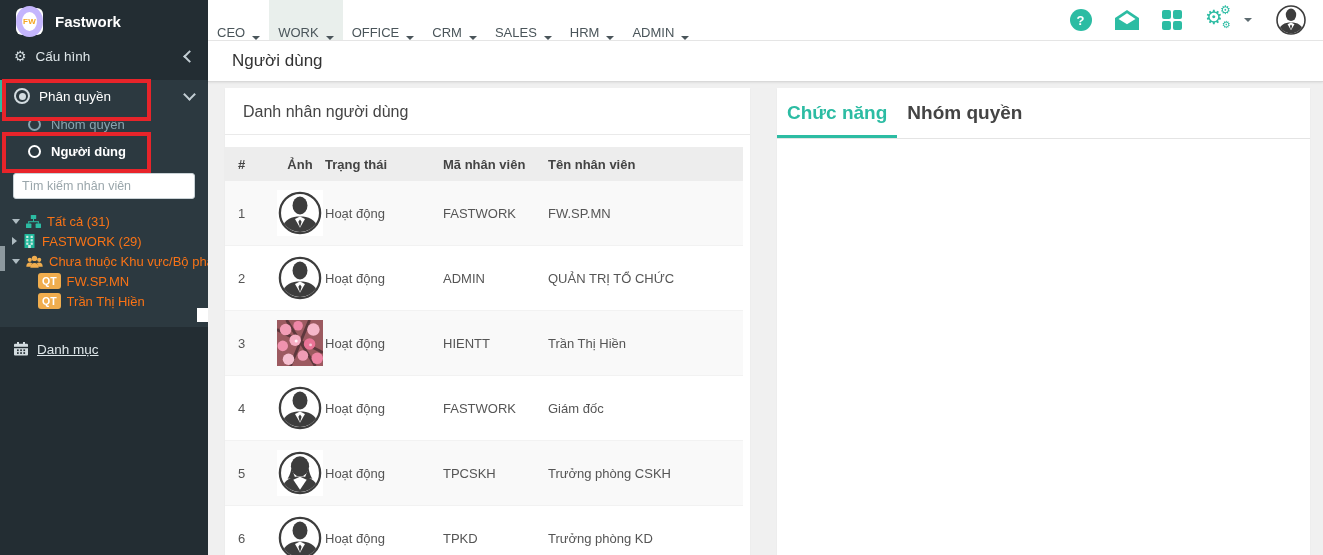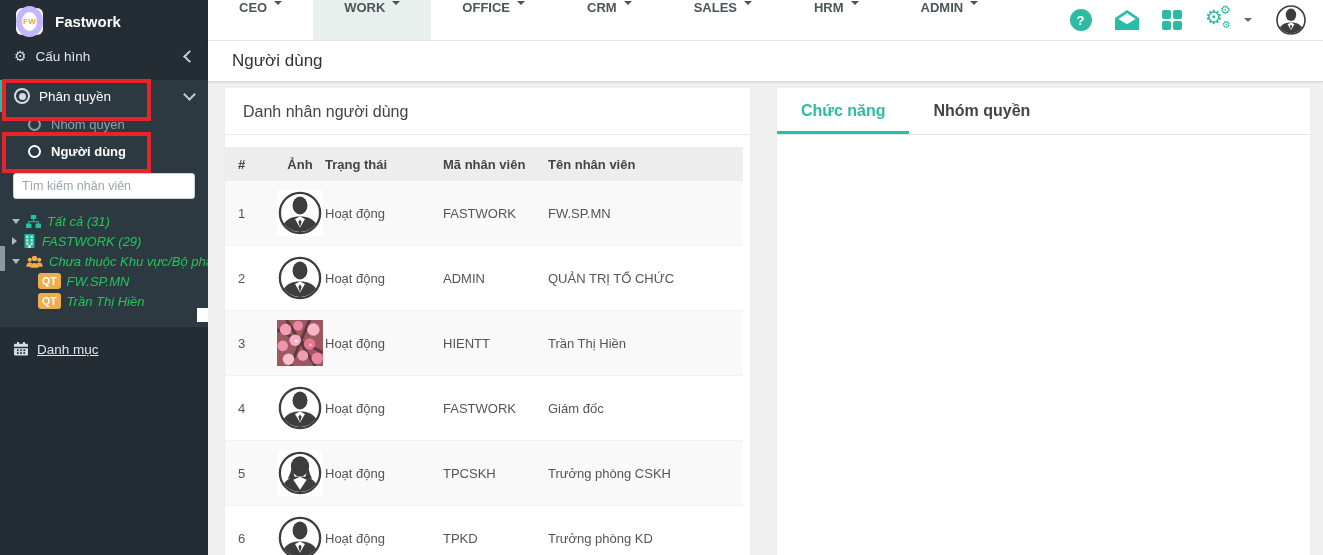--- a/index.html
+++ b/index.html
@@ -34,29 +34,29 @@
     font-family:"Liberation Sans",sans-serif;outline:none;}
   .search-input::placeholder{color:#9aa6ab;}
   .tree{padding:8px 0 0 7px;font-size:13px;}
   .tree-row{display:flex;align-items:center;gap:6px;height:20px;padding-left:5px;white-space:nowrap;overflow:hidden;}
   .tree-row.child{padding-left:31px;}
   .caret{width:0;height:0;flex:none;display:inline-block;}
   .caret.expanded{border-left:4.5px solid transparent;border-right:4.5px solid transparent;border-top:5.5px solid #aebbc1;}
   .caret.collapsed{border-top:4.5px solid transparent;border-bottom:4.5px solid transparent;border-left:5.5px solid #aebbc1;}
   .tree-icon{display:inline-flex;flex:none;}
   .qt-badge{background:#f0ad4e;color:#fff;font-size:10.5px;font-weight:bold;padding:2.5px 4px;border-radius:3px;line-height:1;flex:none;}
-  .tree-label{overflow:hidden;color:#22c55e;font-style:italic;}
+  .tree-label{overflow:hidden;color:#f97316;}
   .bottom-row{margin-top:8px;height:28px;text-decoration:underline;}
   .scroll-thumb-left{position:absolute;left:0;top:246px;width:5px;height:25px;background:#8d999f;}
   .scroll-corner{position:absolute;left:197px;top:308px;width:11px;height:14px;background:#fff;}
   
   .main{position:absolute;left:208px;top:0;right:0;height:555px;}
   .navbar{height:40px;background:#fff;border-bottom:1px solid #e6e6e6;display:flex;align-items:stretch;}
   .nav-left{display:flex;align-items:stretch;}
-  .nav-item{display:flex;align-items:flex-start;gap:7px;padding:0 31px;font-size:13px;font-weight:bold;color:#4a555a;cursor:pointer;}
+  .nav-item{display:flex;align-items:flex-end;gap:7px;padding:0 9px;font-size:13px;font-weight:normal;color:#4a555a;cursor:pointer;}
   .nav-item.active{background:#e9efec;}
   .nav-caret{width:0;height:0;border-left:4px solid transparent;border-right:4px solid transparent;border-top:4px solid #4a555a;margin-top:1px;}
   .nav-right{margin-left:auto;display:flex;align-items:center;gap:23px;padding-right:16px;}
   .help-icon{width:22px;height:22px;border-radius:50%;background:#2cbca3;color:#fff;font-weight:bold;font-size:13px;
     display:flex;align-items:center;justify-content:center;}
   .apps-icon{display:grid;grid-template-columns:9px 9px;grid-template-rows:9px 9px;gap:2.5px;}
   .apps-icon span{background:#2cbca3;border-radius:2px;}
   .settings-icon{position:relative;width:30px;height:28px;color:#2cbca3;}
   .settings-icon .g1{font-family:"DejaVu Sans",sans-serif;font-size:20px;position:absolute;left:0;top:1px;line-height:1;}
   .settings-icon .g2{font-family:"DejaVu Sans",sans-serif;font-size:12px;position:absolute;left:15px;top:-2px;line-height:1;}
@@ -73,21 +73,21 @@
   .thead,.trow{display:grid;grid-template-columns:50px 50px 118px 105px 1fr;align-items:center;}
   .thead{height:34px;background:#ededed;font-weight:bold;font-size:13px;color:#444;}
   .th.c-idx,.trow .c-idx{padding-left:13px;}
   .th.c-avatar{text-align:center;}
   .trow{height:64px;font-size:13px;color:#555;border-bottom:1px solid #f2f2f2;}
   .rows .trow:nth-child(odd){background:#f9f9f9;}
   .c-avatar{display:flex;justify-content:center;}
   .avatar-img{width:46px;height:46px;display:block;background:#fff;}
   
   .tabs{display:flex;border-bottom:1px solid #e4e4e4;}
-  .tab{padding:14px 24px 11px;font-size:16px;font-weight:bold;color:#444;border-bottom:3px solid transparent;cursor:pointer;}
+  .tab{padding:14px 10px 11px;font-size:19px;font-weight:bold;color:#444;border-bottom:3px solid transparent;cursor:pointer;}
   .tab.active{color:#2cbca3;border-bottom-color:#2cbca3;}
   .tab-body{height:340px;}
   
   .red-box{position:absolute;border:4px solid #e8242a;z-index:60;pointer-events:none;}
   #red-box-1{left:2px;top:79px;width:141px;height:34px;}
   #red-box-2{left:2px;top:132px;width:141px;height:33px;}
 </style>
 </head>
 <body>
 

